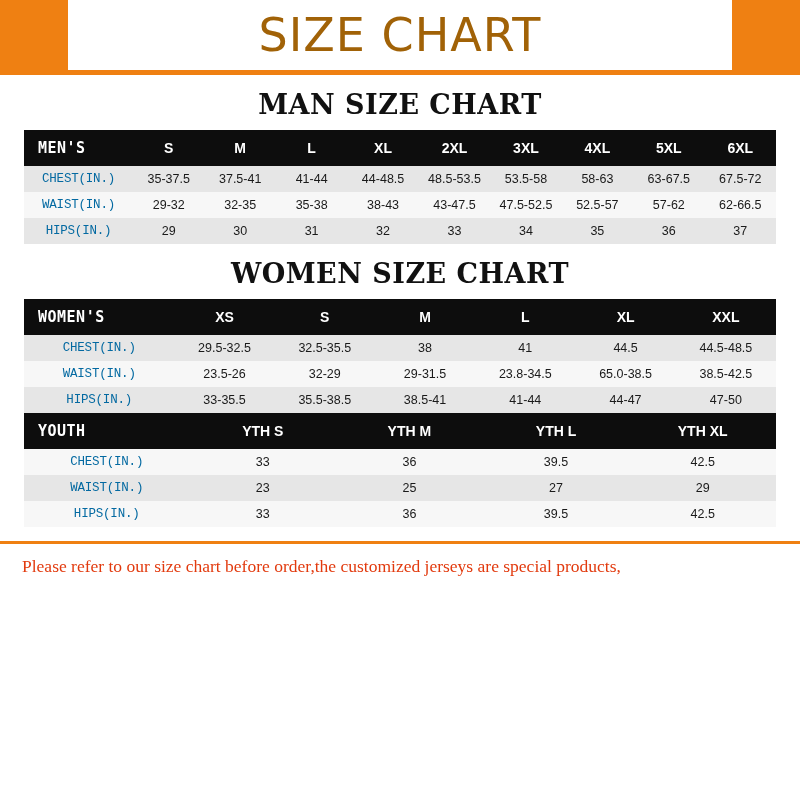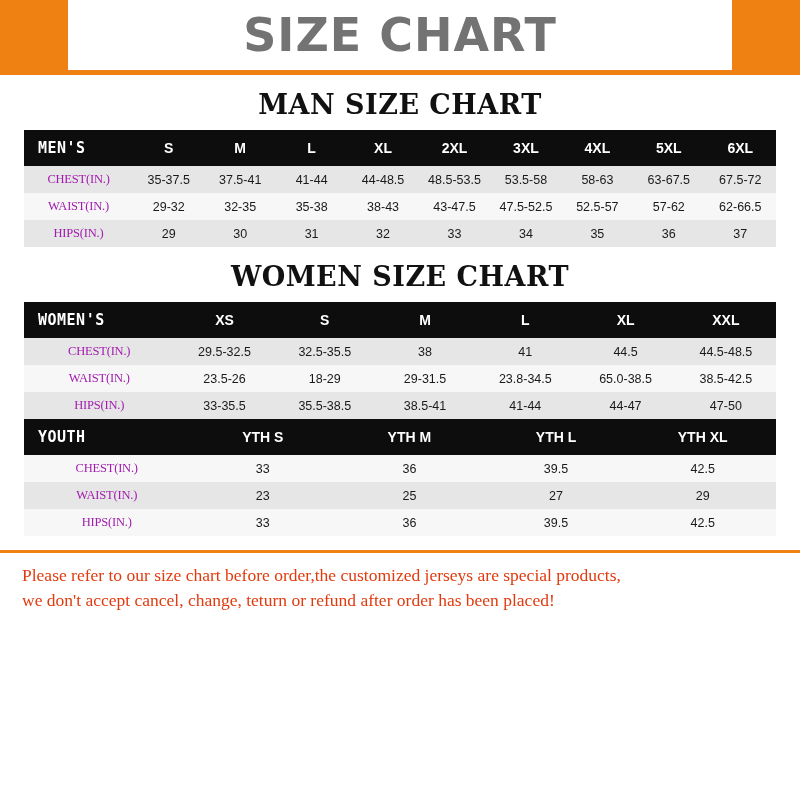--- a/index.html
+++ b/index.html
@@ -34,24 +34,24 @@
   }
   .banner-center {
     flex: 1;
     display: flex;
     align-items: center;
     justify-content: center;
     background: #ffffff;
   }
   .banner-title {
     font-family: "DejaVu Sans", sans-serif;
-    font-weight: bold;
+    font-weight: normal;
     font-size: 46px;
     letter-spacing: 1px;
-    color: #737373;
+    color: #a16207;
     line-height: 1;
   }
   .banner-rule {
     height: 5px;
     background: #ef8012;
     width: 100%;
   }
 
   
   .section {
@@ -94,24 +94,24 @@
     text-align: left;
     padding-left: 14px;
   }
   table.size-table tbody tr.odd td {
     background: #e6e6e6;
   }
   table.size-table tbody tr.even td {
     background: #f7f7f7;
   }
   table.size-table tbody td.rowhead {
-    font-family: Liberation Serif, serif;
+    font-family: Liberation Mono, monospace;
     font-size: 12.5px;
     letter-spacing: -0.2px;
-    color: #a21caf;
+    color: #0369a1;
   }
 
   
   .men-table col.c0 { width: 14.5%; }
   .women-table col.c0 { width: 20%; }
   .youth-table col.c0 { width: 22%; }
 
   
   .footer-rule {
     height: 3px;
@@ -240,21 +240,21 @@
           <td>29.5-32.5</td>
           <td>32.5-35.5</td>
           <td>38</td>
           <td>41</td>
           <td>44.5</td>
           <td>44.5-48.5</td>
         </tr>
         <tr class="even">
           <td class="rowhead">WAIST(IN.)</td>
           <td>23.5-26</td>
-          <td>18-29</td>
+          <td>32-29</td>
           <td>29-31.5</td>
           <td>23.8-34.5</td>
           <td>65.0-38.5</td>
           <td>38.5-42.5</td>
         </tr>
         <tr class="odd">
           <td class="rowhead">HIPS(IN.)</td>
           <td>33-35.5</td>
           <td>35.5-38.5</td>
           <td>38.5-41</td>
@@ -306,16 +306,15 @@
           <td>39.5</td>
           <td>42.5</td>
         </tr>
       </tbody>
     </table>
   </div>
 
   <div class="footer-rule"></div>
   <div class="footer-note">
     <div>Please refer to our size chart before order,the customized jerseys are special products,</div>
-    <div>we don't accept cancel, change, teturn or refund after order has been placed!</div>
   </div>
 
 </div>
 
 </body></html>

